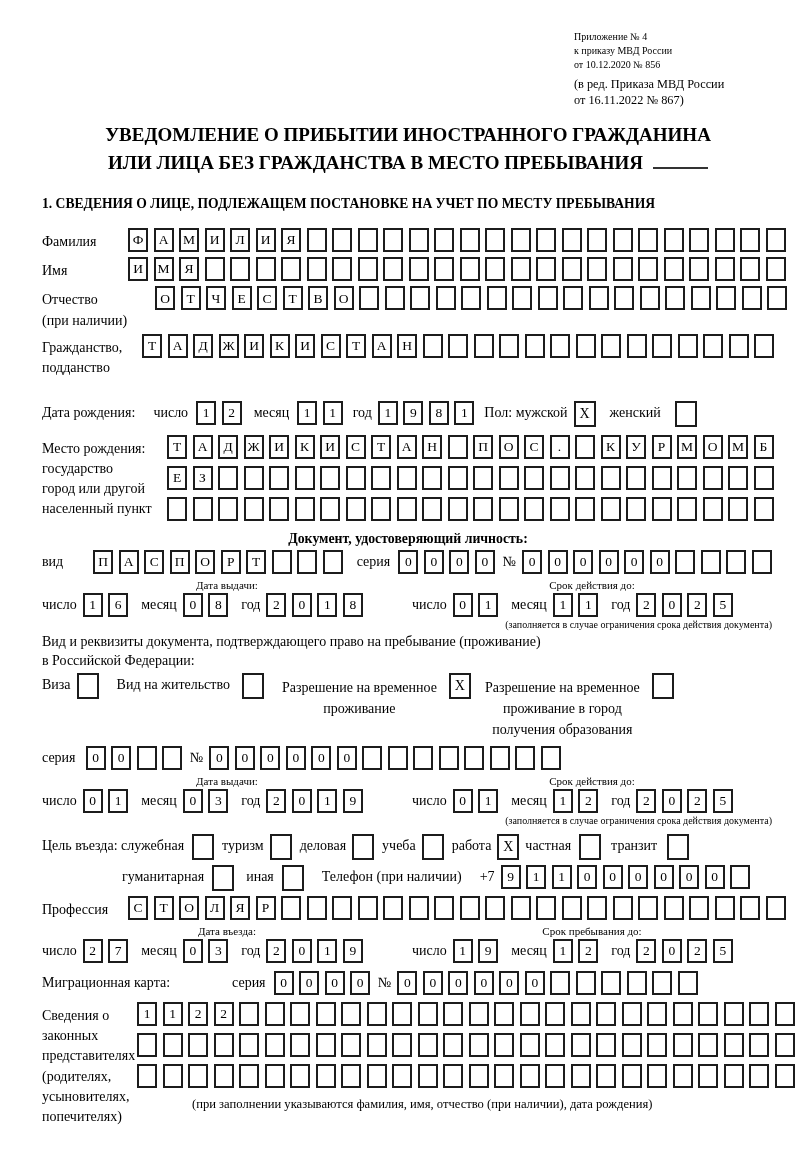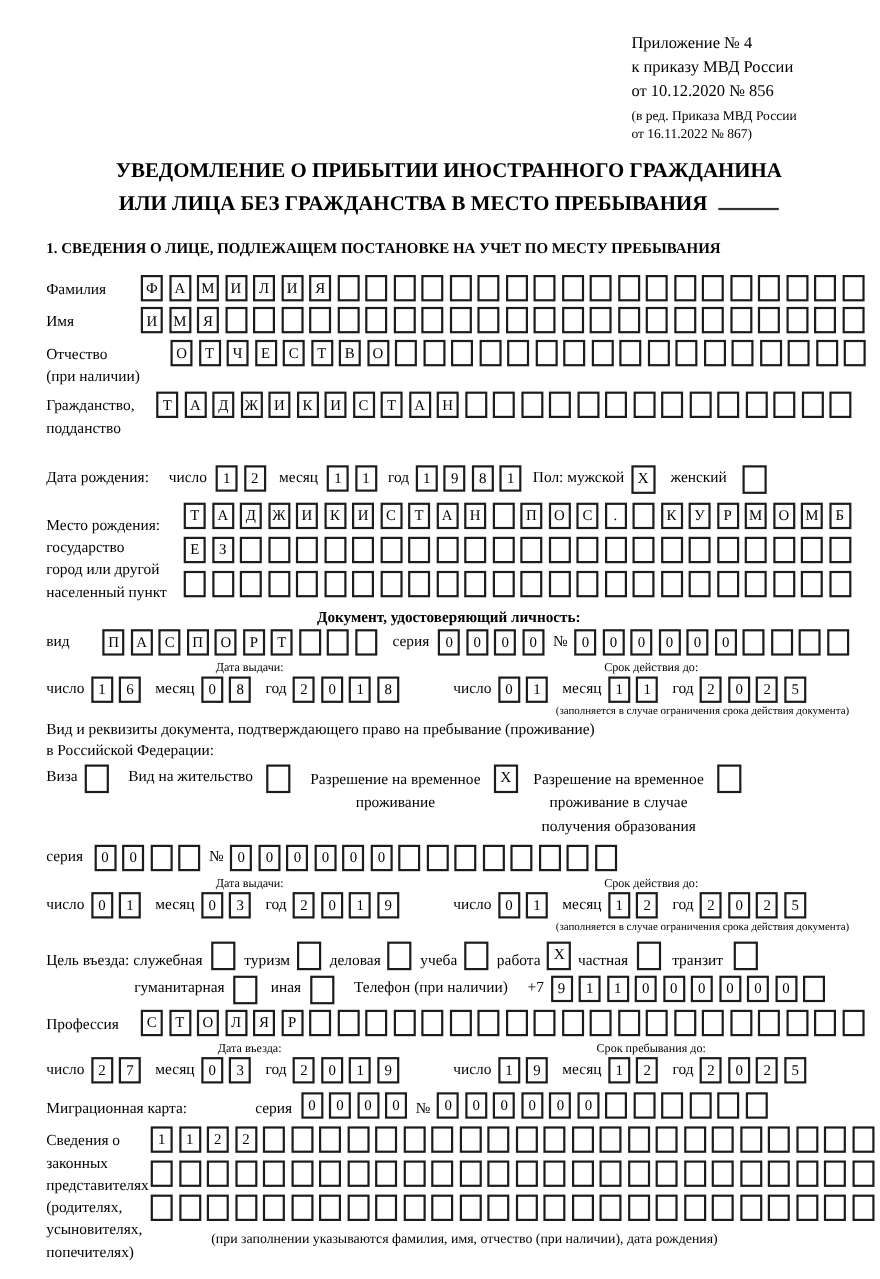--- a/index.html
+++ b/index.html
@@ -2,38 +2,38 @@
 <html><head>
 <meta charset="utf-8">
 <style>
   html,body{margin:0;padding:0;background:#fff;}
   body{
     width:800px;height:1163px;overflow:hidden;color:#000;
     font-family:"Liberation Serif","DejaVu Serif",serif;font-size:14px;
   }
   .page{box-sizing:border-box;width:800px;height:1163px;padding:30px 26px 0 42px;}
   
-  .hdr{margin-left:532px;font-size:15px;line-height:1.42;}
+  .hdr{margin-left:532px;font-size:10px;line-height:1.42;}
   .hdr-sub{margin-left:532px;font-size:12.3px;line-height:1.35;margin-top:3px;}
   .forma{ text-align:right;font-weight:bold;font-size:14.5px;margin-top:12px;letter-spacing:.5px;}
   
   .title{text-align:center;font-weight:bold;font-size:19px;line-height:1.5;margin-top:12px;}
   .u-slot{display:inline-block;width:55px;border-bottom:2px solid #333;height:.95em;margin-left:10px;}
   .sec1{font-weight:bold;font-size:13.6px;margin-top:18px;white-space:nowrap;}
   
   .row{display:flex;align-items:flex-start;flex-wrap:nowrap;}
   .lbl{padding-top:4px;line-height:1.45;flex:0 0 auto;}
   .w86{width:86px;}  .w113{width:113px;}  .w100{width:100px;}  .w125{width:125px;}  .w95{width:95px;}
   .cells{display:inline-flex;gap:5.5px;flex:0 0 auto;}
   .cell{flex:0 0 auto;width:20px;height:24px;border:2px solid #1c1c1c;box-sizing:border-box;
         display:flex;align-items:center;justify-content:center;font-size:13.5px;line-height:1;}
   .checkbox .cell{width:22px;height:26px;font-size:14px;}
   .stack .cells{margin-bottom:7px;}
   .inl{padding-top:4px;flex:0 0 auto;}
-  .mt16{margin-top:16px;} .mt5{margin-top:5px;} .mt7{margin-top:7px;} .mt8{margin-top:8px;align-items:flex-end;}
+  .mt16{margin-top:16px;} .mt5{margin-top:5px;} .mt7{margin-top:7px;} .mt8{margin-top:8px;}
   .mt22{margin-top:22px;} .mt3{margin-top:3px;} .mt4{margin-top:4px;} .mt6{margin-top:6px;}
   .ml6{margin-left:6px;} .ml8{margin-left:8px;} .ml10{margin-left:10px;} .ml12{margin-left:12px;}
   .ml14{margin-left:14px;} .ml18{margin-left:18px;} .ml30{margin-left:30px;}
   .center-bold{text-align:center;font-weight:bold;font-size:13.8px;margin-top:3px;}
   
   .dates{display:flex;margin-top:5px;}
   .dcol1{width:370px;} .dcol2{width:360px;}
   .dtitle{text-align:center;font-size:11px;margin-bottom:2px;}
   .dmy{display:flex;align-items:flex-start;}
   .dmy .dmy-lbl{padding-top:4px;margin-right:6px;}
@@ -415,21 +415,21 @@
       </span>
     <div class="permit-label ml18">
       <div>Разрешение на временное</div>
       <div>проживание</div>
     </div>
     <span class="cells checkbox ml12">
         <span class="cell">X</span>
       </span>
     <div class="permit-label ml14">
       <div>Разрешение на временное</div>
-      <div>проживание в случае</div>
+      <div>проживание в город</div>
       <div>получения образования</div>
     </div>
     <span class="cells checkbox ml12">
         <span class="cell"></span>
       </span>
   </div>
 
   <div class="row mt6">
     <span class="inl">серия</span>
     <span class="cells ml10">

